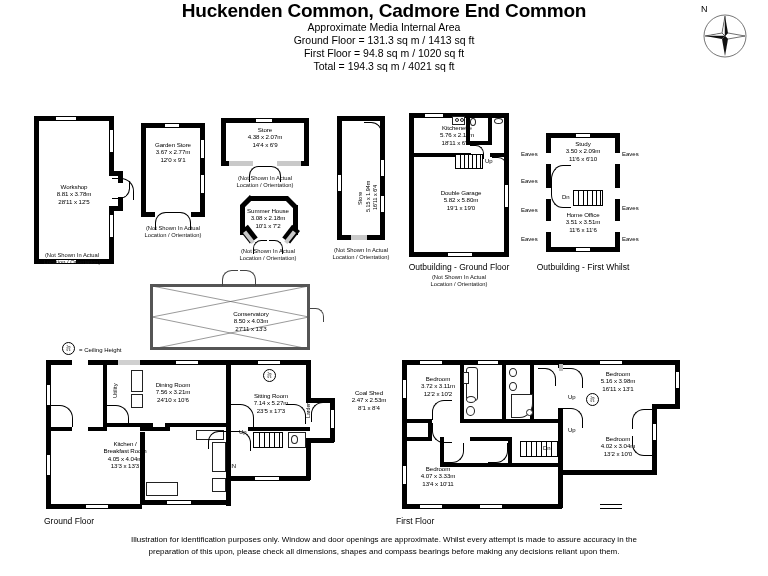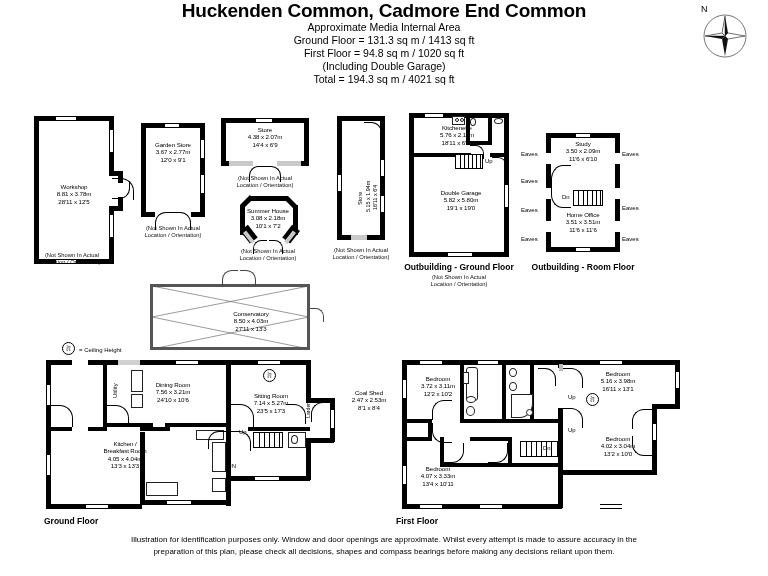--- a/index.html
+++ b/index.html
@@ -22,21 +22,21 @@
   .compass-wrap{position:absolute;left:694px;top:4px;width:60px;height:60px;}
   .compass-n{position:absolute;left:7px;top:0px;font-size:9px;}
   
   .lbl{position:absolute;text-align:center;font-size:6.2px;line-height:7.4px;
        white-space:nowrap;letter-spacing:-0.1px;}
   .lbl .nm{display:block;}
   .lbl .d1{display:block;}
   .lbl .d2{display:block;}
   .note{position:absolute;text-align:center;font-size:5.8px;line-height:7px;
         white-space:nowrap;color:#111;}
-  .secthead{position:absolute;text-align:center;font-size:8.5px;font-weight:bold;
+  .secthead{position:absolute;text-align:center;font-size:8.5px;font-weight:normal;
             white-space:nowrap;}
   .tiny{position:absolute;font-size:5.4px;white-space:nowrap;}
   .vlbl{position:absolute;font-size:5.6px;white-space:nowrap;
         transform-origin:0 0;transform:rotate(-90deg);}
   
   .w{position:absolute;background:#000;}
   .thin{position:absolute;background:#555;}
   .glass{position:absolute;box-sizing:border-box;border:1px solid #9a9a9a;background:#fff;}
   .win{position:absolute;background:#fff;border-top:0.8px solid #000;border-bottom:0.8px solid #000;box-sizing:border-box;}
   .winv{position:absolute;background:#fff;border-left:0.8px solid #000;border-right:0.8px solid #000;box-sizing:border-box;}
@@ -58,21 +58,20 @@
 </head>
 <body>
 
 <div class="plan">
 
   <div id="title">Huckenden Common, Cadmore End Common</div>
   <div id="areas">
     <div>Approximate Media Internal Area</div>
     <div>Ground Floor = 131.3 sq m / 1413 sq ft</div>
     <div>First Floor = 94.8 sq m / 1020 sq ft</div>
-    <div>(Including Double Garage)</div>
     <div>Total = 194.3 sq m / 4021 sq ft</div>
   </div>
 
   <div class="compass-wrap">
     <div class="compass-n">N</div>
     <svg width="46" height="46" viewBox="0 0 46 46" style="position:absolute;left:8px;top:9px;">
       <circle cx="23" cy="23" r="21" fill="none" stroke="#666" stroke-width="0.9"></circle>
       <polygon points="23,3 26,20 23,23 20,20" fill="#111"></polygon>
       <polygon points="23,43 26,26 23,23 20,26" fill="#111"></polygon>
       <polygon points="3,23 20,26 23,23 20,20" fill="#111"></polygon>
@@ -285,21 +284,21 @@
     <span class="d1">3.51 x 3.51m</span>
     <span class="d2">11'6 x 11'6</span>
   </div>
   <div class="eaves" style="left:521px;top:151px;">Eaves</div>
   <div class="eaves" style="left:622px;top:151px;">Eaves</div>
   <div class="eaves" style="left:521px;top:178px;">Eaves</div>
   <div class="eaves" style="left:622px;top:205px;">Eaves</div>
   <div class="eaves" style="left:521px;top:207px;">Eaves</div>
   <div class="eaves" style="left:622px;top:236px;">Eaves</div>
   <div class="eaves" style="left:521px;top:236px;">Eaves</div>
-  <div class="secthead" style="left:515px;top:262px;width:136px;">Outbuilding - Room Floor</div>
+  <div class="secthead" style="left:515px;top:262px;width:136px;">Outbuilding - First Whilst</div>
 
   <div>
     <div class="glass" style="left:150px;top:284px;width:160px;height:66px;"></div>
     <div class="thin" style="left:150px;top:284px;width:160px;height:3px;"></div>
     <div class="thin" style="left:150px;top:284px;width:3px;height:66px;"></div>
     <div class="thin" style="left:307px;top:284px;width:3px;height:66px;"></div>
     <div class="thin" style="left:150px;top:347px;width:160px;height:3px;"></div>
     <svg style="position:absolute;left:152px;top:286px;" width="157" height="63">
       <line x1="0" y1="0" x2="157" y2="31" stroke="#555" stroke-width="0.6"></line>
       <line x1="0" y1="63" x2="157" y2="31" stroke="#555" stroke-width="0.6"></line>
@@ -509,16 +508,16 @@
     <span class="d1">4.02 x 3.04m</span>
     <span class="d2">13'2 x 10'0</span>
   </div>
   <div class="tiny" style="left:568px;top:394px;font-size:6px;">Up</div>
   <div class="tiny" style="left:568px;top:427px;font-size:6px;">Up</div>
   <div class="tiny" style="left:543px;top:445px;font-size:6px;">Dn</div>
   <div class="secthead" style="left:396px;top:516px;width:90px;text-align:left;">First Floor</div>
 
   <div id="footer">
     <div>Illustration for identification purposes only. Window and door openings are approximate. Whilst every attempt is made to assure accuracy in the</div>
-    <div>preparation of this plan, please check all decisions, shapes and compass bearings before making any decisions reliant upon them.</div>
+    <div>preparation of this upon, please check all dimensions, shapes and compass bearings before making any decisions reliant upon them.</div>
   </div>
 
 </div>
 
 </body></html>

